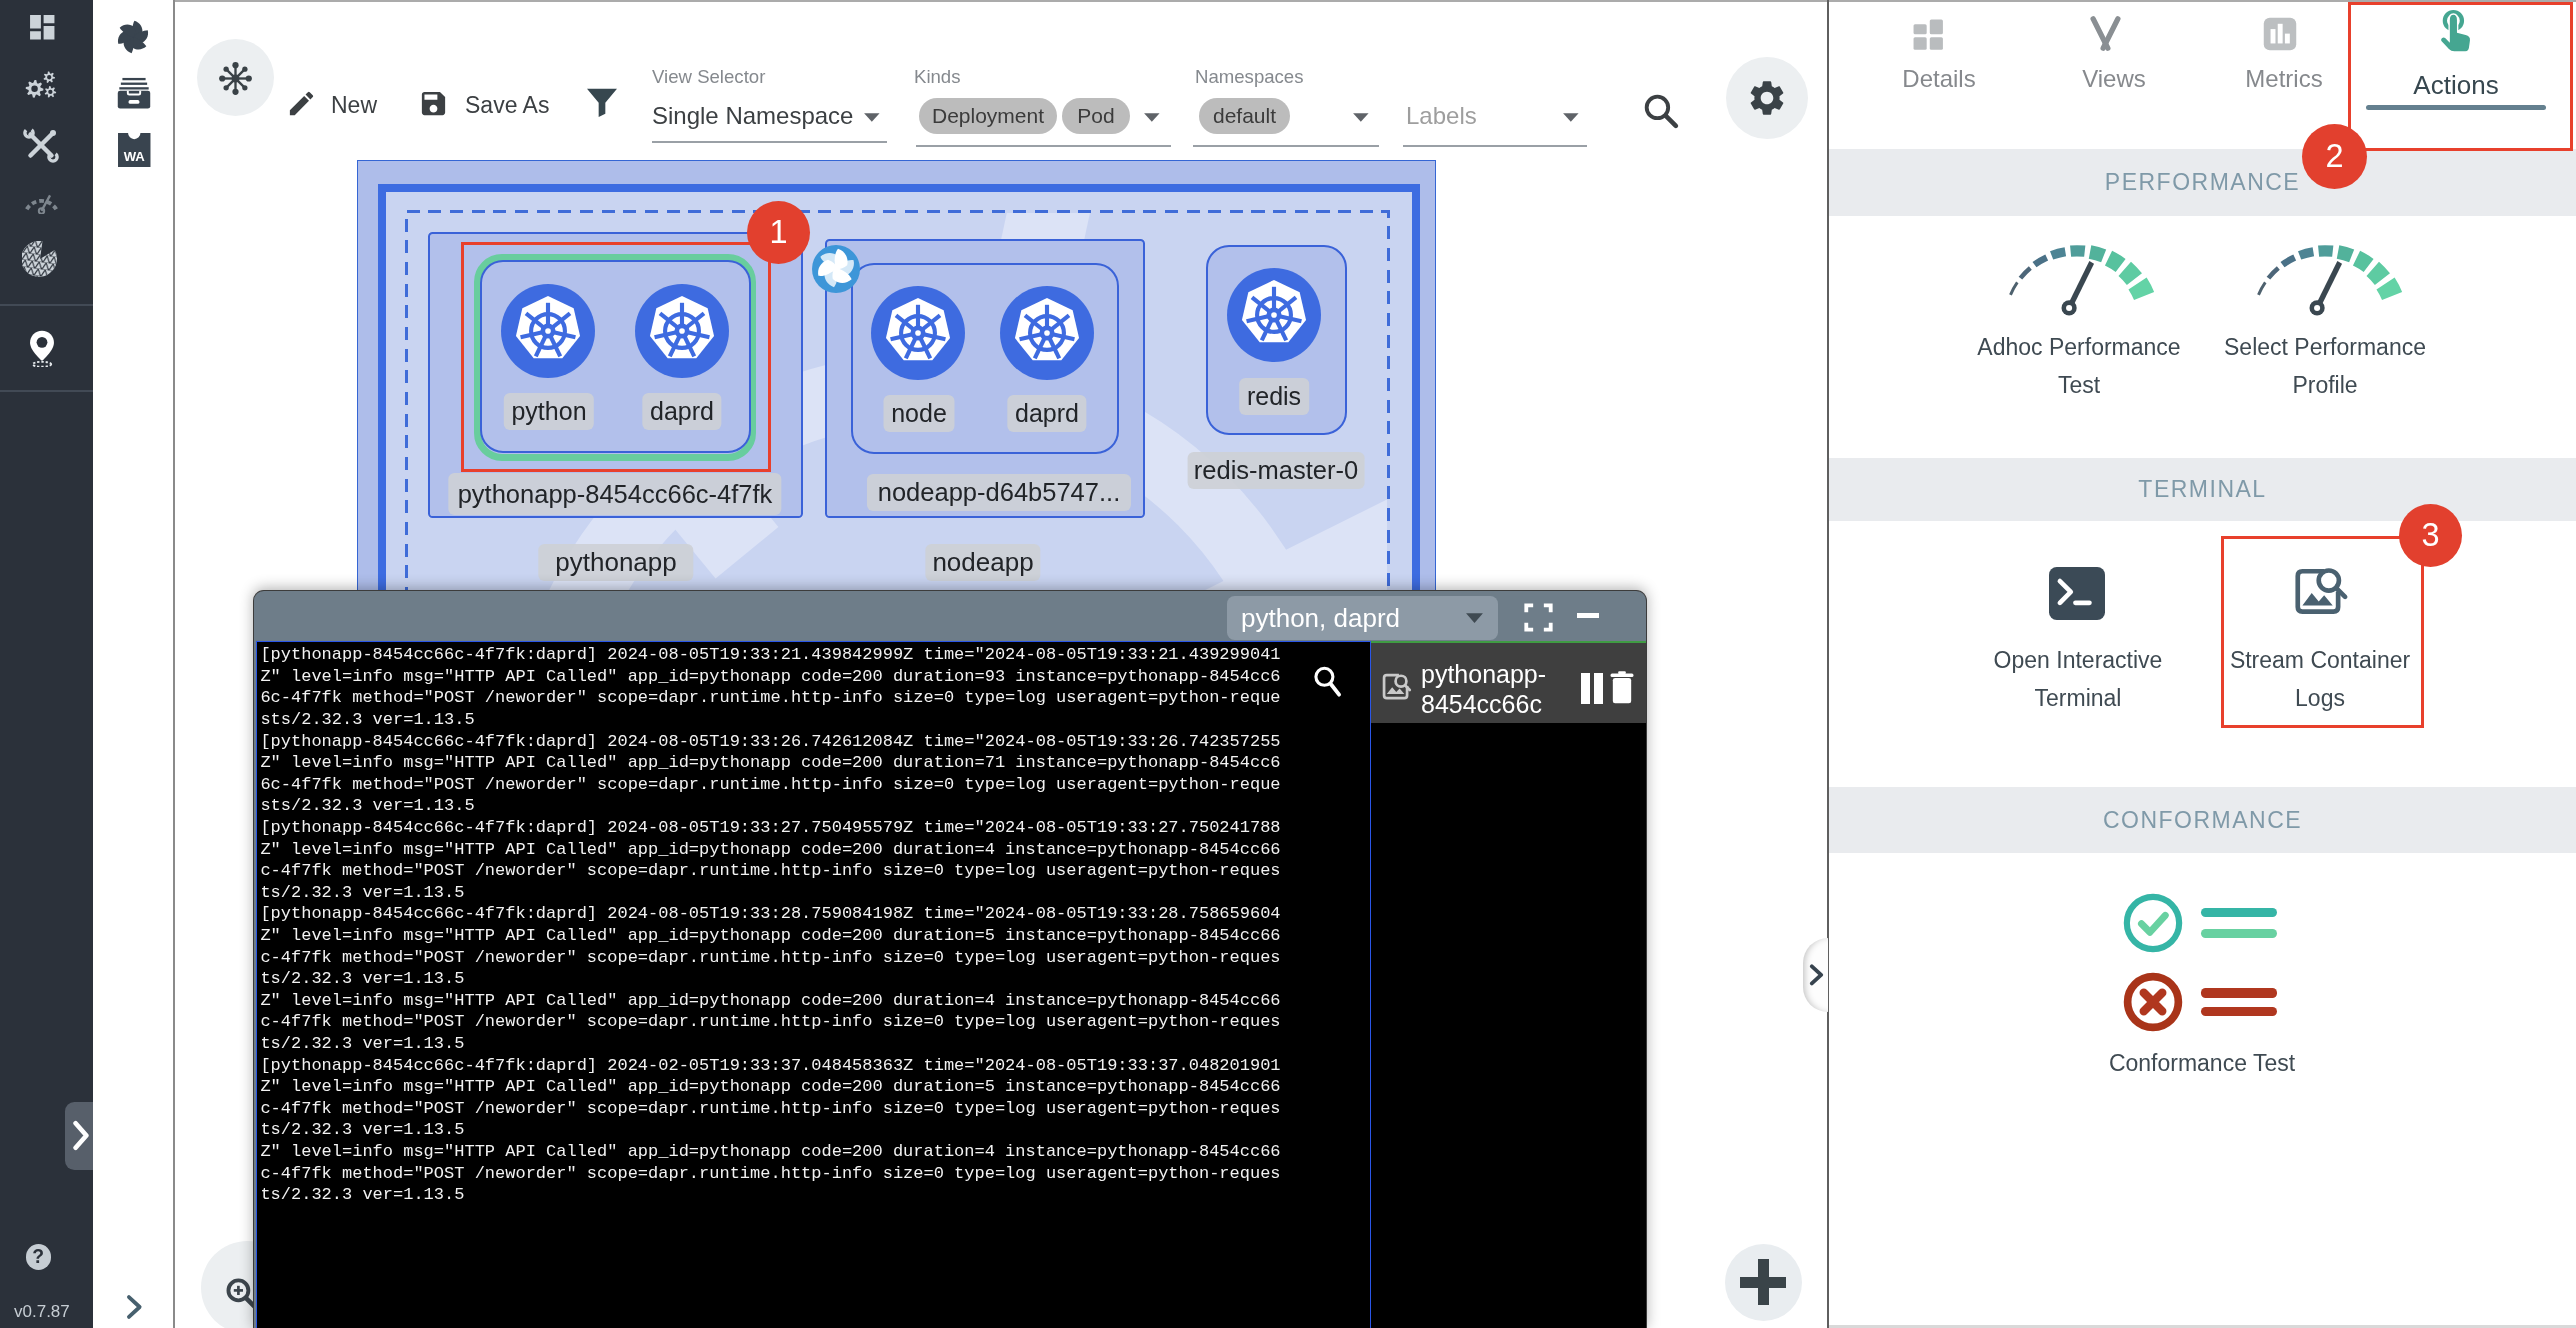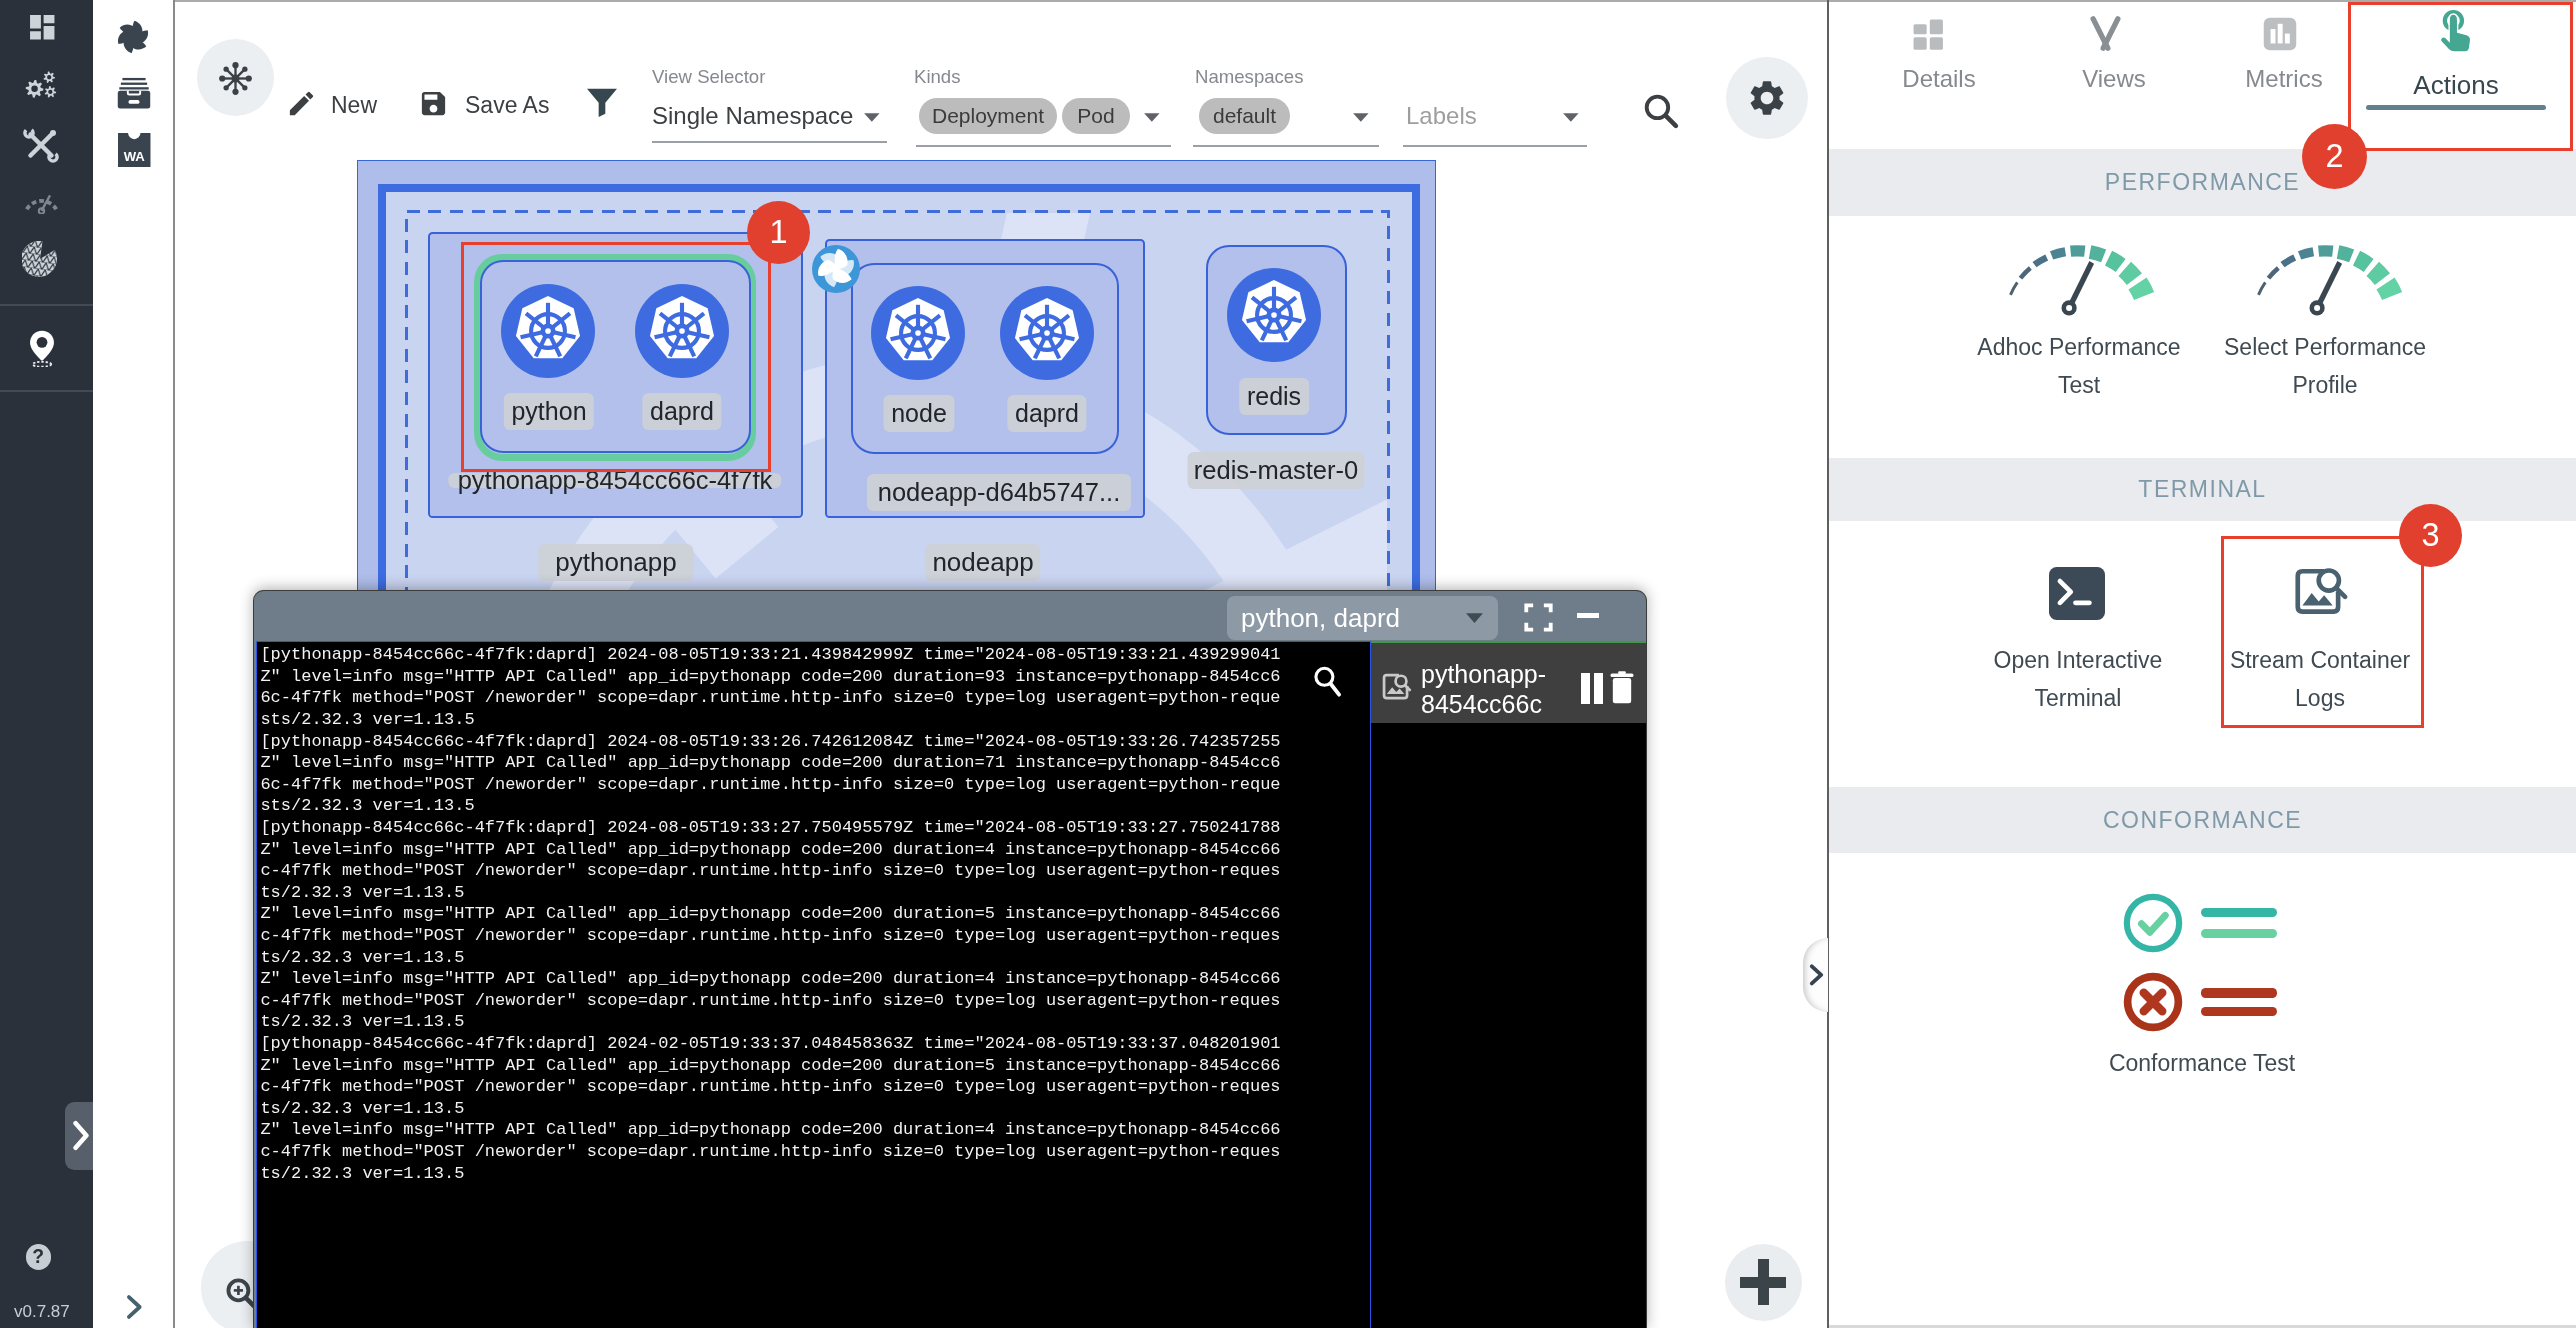--- a/index.html
+++ b/index.html
@@ -283,21 +283,21 @@
     </svg>
  <svg class="abs" style="left:1227px;top:268px;" width="94" height="94" viewBox="0 0 100 100">
       <use href="#k8spod"></use>
     </svg>
 
  <div class="chip" style="left:549px;top:393px;height:37px;padding:0 7.7px;font-size:25px;transform:translateX(-50%);">python</div>
  <div class="chip" style="left:682px;top:393px;height:37px;padding:0 7.7px;font-size:25px;transform:translateX(-50%);">daprd</div>
  <div class="chip" style="left:919px;top:395px;height:37px;padding:0 7.7px;font-size:25px;transform:translateX(-50%);">node</div>
  <div class="chip" style="left:1047px;top:395px;height:37px;padding:0 7.7px;font-size:25px;transform:translateX(-50%);">daprd</div>
  <div class="chip" style="left:1274px;top:378px;height:37px;padding:0 7.7px;font-size:25px;transform:translateX(-50%);">redis</div>
- <div class="chip" style="left:615px;top:473px;height:15px;padding:0 9.3px;font-size:25.5px;transform:translateX(-50%);">pythonapp-8454cc66c-4f7fk</div>
+ <div class="chip" style="left:615px;top:473px;height:42px;padding:0 9.3px;font-size:25.5px;transform:translateX(-50%);">pythonapp-8454cc66c-4f7fk</div>
  <div class="chip" style="left:999px;top:474px;height:37px;padding:0 10.8px;font-size:25.5px;transform:translateX(-50%);">nodeapp-d64b5747...</div>
  <div class="chip" style="left:1276px;top:452px;height:37px;padding:0 6.2px;font-size:25.5px;transform:translateX(-50%);">redis-master-0</div>
  <div class="chip" style="left:616px;top:544px;height:37px;padding:0 17px;font-size:26px;transform:translateX(-50%);">pythonapp</div>
  <div class="chip" style="left:983px;top:544px;height:37px;padding:0 7px;font-size:26px;transform:translateX(-50%);">nodeapp</div>
 
  <div class="redball" style="left:747px;top:201px;width:63px;height:63px;">1</div>
 
  <div class="abs" style="left:812px;top:245px;width:48px;height:48px;border-radius:50%;background:#3d96d8;"></div>
  <svg class="abs" style="left:816px;top:248px;" width="40" height="40" viewBox="0 0 100 100">
       <use href="#pinwheelW"></use>
@@ -338,20 +338,21 @@
           <div class="logline">6c-4f7fk method="POST /neworder" scope=dapr.runtime.http-info size=0 type=log useragent=python-reque</div>
           <div class="logline">sts/2.32.3 ver=1.13.5</div>
           <div class="logline">[pythonapp-8454cc66c-4f7fk:daprd] 2024-08-05T19:33:26.742612084Z time="2024-08-05T19:33:26.742357255</div>
           <div class="logline">Z" level=info msg="HTTP API Called" app_id=pythonapp code=200 duration=71 instance=pythonapp-8454cc6</div>
           <div class="logline">6c-4f7fk method="POST /neworder" scope=dapr.runtime.http-info size=0 type=log useragent=python-reque</div>
           <div class="logline">sts/2.32.3 ver=1.13.5</div>
           <div class="logline">[pythonapp-8454cc66c-4f7fk:daprd] 2024-08-05T19:33:27.750495579Z time="2024-08-05T19:33:27.750241788</div>
           <div class="logline">Z" level=info msg="HTTP API Called" app_id=pythonapp code=200 duration=4 instance=pythonapp-8454cc66</div>
           <div class="logline">c-4f7fk method="POST /neworder" scope=dapr.runtime.http-info size=0 type=log useragent=python-reques</div>
           <div class="logline">ts/2.32.3 ver=1.13.5</div>
+          <div class="logline">[pythonapp-8454cc66c-4f7fk:daprd] 2024-08-05T19:33:28.759084198Z time="2024-08-05T19:33:28.758659604</div>
           <div class="logline">Z" level=info msg="HTTP API Called" app_id=pythonapp code=200 duration=5 instance=pythonapp-8454cc66</div>
           <div class="logline">c-4f7fk method="POST /neworder" scope=dapr.runtime.http-info size=0 type=log useragent=python-reques</div>
           <div class="logline">ts/2.32.3 ver=1.13.5</div>
           <div class="logline">Z" level=info msg="HTTP API Called" app_id=pythonapp code=200 duration=4 instance=pythonapp-8454cc66</div>
           <div class="logline">c-4f7fk method="POST /neworder" scope=dapr.runtime.http-info size=0 type=log useragent=python-reques</div>
           <div class="logline">ts/2.32.3 ver=1.13.5</div>
           <div class="logline">[pythonapp-8454cc66c-4f7fk:daprd] 2024-02-05T19:33:37.048458363Z time="2024-08-05T19:33:37.048201901</div>
           <div class="logline">Z" level=info msg="HTTP API Called" app_id=pythonapp code=200 duration=5 instance=pythonapp-8454cc66</div>
           <div class="logline">c-4f7fk method="POST /neworder" scope=dapr.runtime.http-info size=0 type=log useragent=python-reques</div>
           <div class="logline">ts/2.32.3 ver=1.13.5</div>

